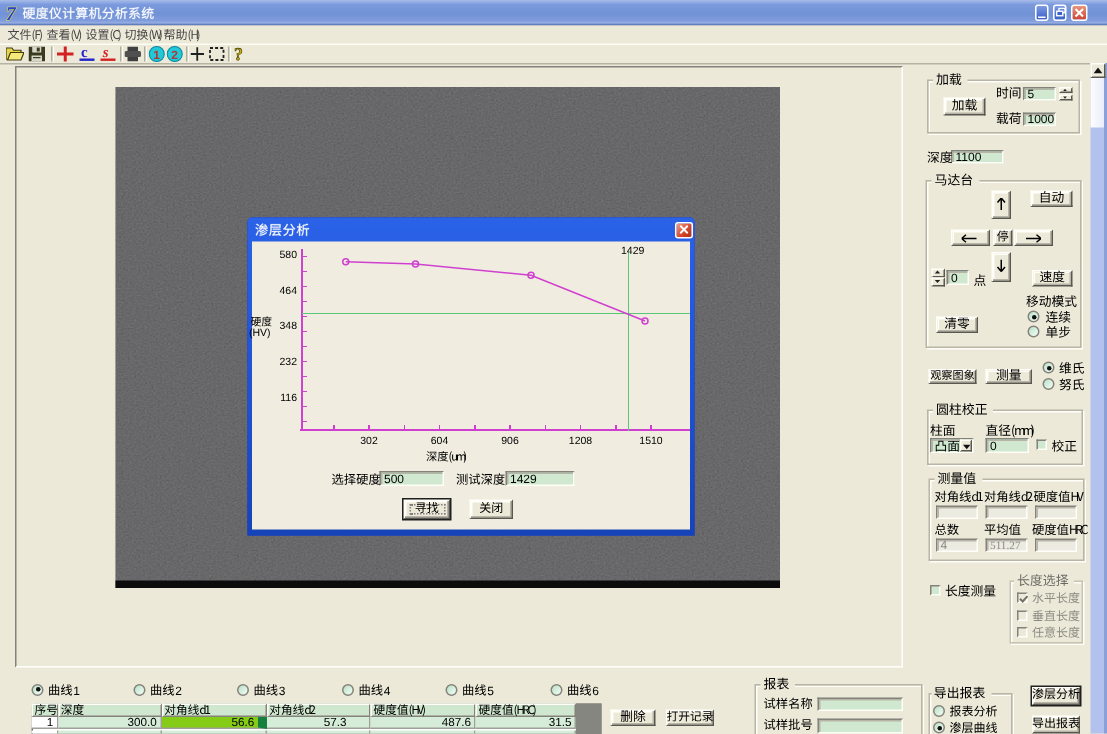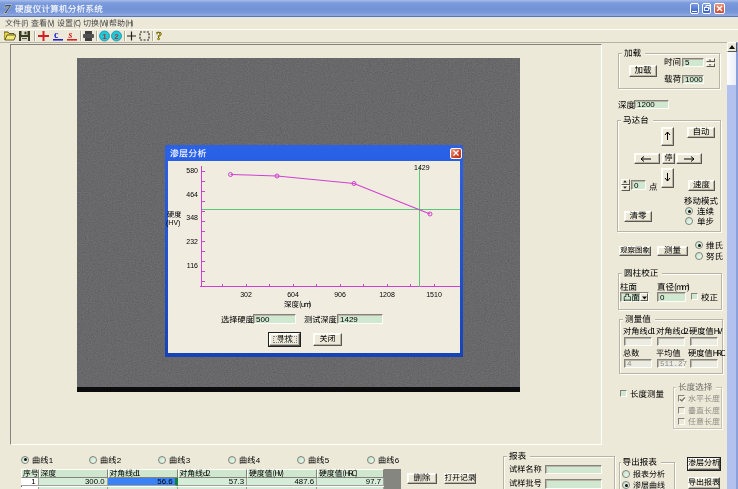--- a/index.html
+++ b/index.html
@@ -94,21 +94,21 @@
     <path d="M4 0.5 L7 4 L1 4 Z" fill="#202020"></path>
   </svg>
 <div style="position:absolute;left:706px;top:62.5px;width:9px;height:4.5px;background:#ece9d8;border:1px solid;border-color:#fffef8 #585850 #585850 #fffef8;"></div>
 <svg style="position:absolute;left:707px;top:63.7px" width="6" height="2" viewBox="0 0 8 5">
     <path d="M1 1 L7 1 L4 4.5 Z" fill="#202020"></path>
   </svg>
 <div style="position:absolute;left:682px;top:74.5px;width:22px;height:9px;background:#cfe8cf;border:1px solid;border-color:#84827a #fffef8 #fffef8 #84827a;box-shadow:inset 1px 1px 0 #b8b5a8;">
     <span style="position:absolute;left:2px;top:0px;font-family:'Liberation Sans';font-size:8px;line-height:8px;color:#000">1000</span>
   </div>
 <div style="position:absolute;left:634px;top:100px;width:35px;height:9px;background:#cfe8cf;border:1px solid;border-color:#84827a #fffef8 #fffef8 #84827a;box-shadow:inset 1px 1px 0 #b8b5a8;">
-    <span style="position:absolute;left:2px;top:0px;font-family:'Liberation Sans';font-size:8px;line-height:8px;color:#000">1200</span>
+    <span style="position:absolute;left:2px;top:0px;font-family:'Liberation Sans';font-size:8px;line-height:8px;color:#000">1100</span>
   </div>
 <div style="position:absolute;left:617px;top:120px;width:104px;height:112px;border:1px solid #b8b5a6;box-shadow:inset 1px 1px 0 #fffef8, 1px 1px 0 #fffef8;"></div>
 <div style="position:absolute;left:621px;top:115px;width:31.8px;height:9px;background:#ece9d8"></div>
 <div style="position:absolute;left:661px;top:127px;width:13px;height:19px;background:#ece9d8;border:1px solid;border-color:#fffef8 #585850 #585850 #fffef8;box-shadow:inset -1px -1px 0 #b8b5a8,inset 1px 1px 0 #fffef8;"></div>
 <svg style="position:absolute;left:664px;top:132px" width="7" height="9" viewBox="0 0 7 9">
     <path d="M3.5 0 L3.5 8 M3.5 0 L1 3 M3.5 0 L6 3" stroke="#000" stroke-width="1"></path>
   </svg>
 <div style="position:absolute;left:687px;top:127px;width:28px;height:11px;background:#ece9d8;border:1px solid;border-color:#fffef8 #585850 #585850 #fffef8;box-shadow:inset -1px -1px 0 #b8b5a8,inset 1px 1px 0 #fffef8;"></div>
 <div style="position:absolute;left:634px;top:153px;width:26px;height:11px;background:#ece9d8;border:1px solid;border-color:#fffef8 #585850 #585850 #fffef8;box-shadow:inset -1px -1px 0 #b8b5a8,inset 1px 1px 0 #fffef8;"></div>
 <svg style="position:absolute;left:641px;top:156px" width="11" height="6" viewBox="0 0 11 6">
@@ -165,21 +165,21 @@
 <div style="position:absolute;left:657px;top:337px;width:28px;height:9px;background:#ecebe2;border:1px solid;border-color:#84827a #fffef8 #fffef8 #84827a;box-shadow:inset 1px 1px 0 #b8b5a8;">
     <span style="position:absolute;left:2px;top:0px;font-family:'Liberation Sans';font-size:8px;line-height:8px;color:#8a8a84"></span>
   </div>
 <div style="position:absolute;left:690px;top:337px;width:28px;height:9px;background:#ecebe2;border:1px solid;border-color:#84827a #fffef8 #fffef8 #84827a;box-shadow:inset 1px 1px 0 #b8b5a8;">
     <span style="position:absolute;left:2px;top:0px;font-family:'Liberation Sans';font-size:8px;line-height:8px;color:#8a8a84"></span>
   </div>
 <div style="position:absolute;left:624px;top:359px;width:28px;height:9px;background:#ecebe2;border:1px solid;border-color:#84827a #fffef8 #fffef8 #84827a;box-shadow:inset 1px 1px 0 #b8b5a8;">
     <span style="position:absolute;left:2px;top:0px;font-family:'Liberation Sans';font-size:8px;line-height:8px;color:#8a8a84">4</span>
   </div>
 <div style="position:absolute;left:657px;top:359px;width:28px;height:9px;background:#ecebe2;border:1px solid;border-color:#84827a #fffef8 #fffef8 #84827a;box-shadow:inset 1px 1px 0 #b8b5a8;">
-    <span style="position:absolute;left:2px;top:0px;font-family:Liberation Mono, monospace;font-size:7.5px;line-height:8px;color:#8a8a84">511.27</span>
+    <span style="position:absolute;left:2px;top:0px;font-family:Liberation Serif, serif;font-size:7.5px;line-height:8px;color:#8a8a84">511.27</span>
   </div>
 <div style="position:absolute;left:690px;top:359px;width:28px;height:9px;background:#ecebe2;border:1px solid;border-color:#84827a #fffef8 #fffef8 #84827a;box-shadow:inset 1px 1px 0 #b8b5a8;">
     <span style="position:absolute;left:2px;top:0px;font-family:'Liberation Sans';font-size:8px;line-height:8px;color:#8a8a84"></span>
   </div>
 <div style="position:absolute;left:620px;top:390px;width:7px;height:7px;background:#cfe8cf;border:1px solid;border-color:#84827a #fffef8 #fffef8 #84827a;"></div>
 <div style="position:absolute;left:673px;top:387px;width:49px;height:42px;border:1px solid #c6c3b4;box-shadow:inset 1px 1px 0 #fffef8, 1px 1px 0 #fffef8;"></div>
 <div style="position:absolute;left:676px;top:382px;width:40.4px;height:9px;background:#ece9d8"></div>
 <div style="position:absolute;left:678px;top:395px;width:7px;height:7px;background:#ece9d8;border:1px solid;border-color:#84827a #fffef8 #fffef8 #84827a;"></div>
 <svg style="position:absolute;left:678.5px;top:395.5px" width="7" height="7" viewBox="0 0 7 7">
     <path d="M1 3.2 L2.8 5 L6 1.4" stroke="#707068" stroke-width="1.3" fill="none"></path>
@@ -206,31 +206,31 @@
 <div style="position:absolute;left:177.5px;top:468.5px;width:69.5px;height:9px;background:#cfe7ce;border:1px solid;border-color:#fffef8 #84827a #84827a #fffef8"></div>
 <div style="position:absolute;left:247px;top:468.5px;width:70px;height:9px;background:#cfe7ce;border:1px solid;border-color:#fffef8 #84827a #84827a #fffef8"></div>
 <div style="position:absolute;left:317px;top:468.5px;width:67px;height:9px;background:#cfe7ce;border:1px solid;border-color:#fffef8 #84827a #84827a #fffef8"></div>
 <div style="position:absolute;left:384px;top:468.5px;width:17px;height:21px;background:#868680"></div>
 <div style="position:absolute;left:21px;top:477.5px;width:17.5px;height:8.5px;background:#fff;border-right:1px solid #a0a098;border-bottom:1px solid #a0a098;">
     <span style="position:absolute;right:2px;top:0;font-family:'Liberation Sans';font-size:7.8px;line-height:8.5px;color:#000">1</span>
   </div>
 <div style="position:absolute;left:38.5px;top:477.5px;width:69px;height:8.5px;background:#d5ecd8;border-right:1px solid #a0a098;border-bottom:1px solid #a0a098;">
     <span style="position:absolute;right:2px;top:0;font-family:'Liberation Sans';font-size:7.8px;line-height:8.5px;color:#000">300.0</span>
   </div>
-<div style="position:absolute;left:107.5px;top:477.5px;width:70px;height:8.5px;background:#3b82f6;border-right:3px solid #15803d;border-bottom:1px solid #a0a098;">
+<div style="position:absolute;left:107.5px;top:477.5px;width:70px;height:8.5px;background:#84cc16;border-right:6px solid #15803d;border-bottom:1px solid #a0a098;">
     <span style="position:absolute;right:2px;top:0;font-family:'Liberation Sans';font-size:7.8px;line-height:8.5px;color:#000">56.6</span>
   </div>
 <div style="position:absolute;left:177.5px;top:477.5px;width:69.5px;height:8.5px;background:#d5ecd8;border-right:1px solid #a0a098;border-bottom:1px solid #a0a098;">
-    <span style="position:absolute;right:2px;top:0;font-family:'Liberation Sans';font-size:7.8px;line-height:8.5px;color:#000">57.3</span>
+    <span style="position:absolute;right:15px;top:0;font-family:'Liberation Sans';font-size:7.8px;line-height:8.5px;color:#000">57.3</span>
   </div>
 <div style="position:absolute;left:247px;top:477.5px;width:70px;height:8.5px;background:#d5ecd8;border-right:1px solid #a0a098;border-bottom:1px solid #a0a098;">
     <span style="position:absolute;right:2px;top:0;font-family:'Liberation Sans';font-size:7.8px;line-height:8.5px;color:#000">487.6</span>
   </div>
 <div style="position:absolute;left:317px;top:477.5px;width:67px;height:8.5px;background:#d5ecd8;border-right:1px solid #a0a098;border-bottom:1px solid #a0a098;">
-    <span style="position:absolute;right:2px;top:0;font-family:'Liberation Sans';font-size:7.8px;line-height:8.5px;color:#000">97.7</span>
+    <span style="position:absolute;right:2px;top:0;font-family:'Liberation Sans';font-size:7.8px;line-height:8.5px;color:#000">31.5</span>
   </div>
 <div style="position:absolute;left:21px;top:486.5px;width:17.5px;height:2.5px;background:#fff;border-right:1px solid #a0a098;"></div>
 <div style="position:absolute;left:38.5px;top:486.5px;width:69px;height:2.5px;background:#d5ecd8;border-right:1px solid #a0a098;"></div>
 <div style="position:absolute;left:107.5px;top:486.5px;width:70px;height:2.5px;background:#d5ecd8;border-right:1px solid #a0a098;"></div>
 <div style="position:absolute;left:177.5px;top:486.5px;width:69.5px;height:2.5px;background:#d5ecd8;border-right:1px solid #a0a098;"></div>
 <div style="position:absolute;left:247px;top:486.5px;width:70px;height:2.5px;background:#d5ecd8;border-right:1px solid #a0a098;"></div>
 <div style="position:absolute;left:317px;top:486.5px;width:67px;height:2.5px;background:#d5ecd8;border-right:1px solid #a0a098;"></div>
 <div style="position:absolute;left:407px;top:473px;width:30px;height:11px;background:#ece9d8;border:1px solid;border-color:#fffef8 #585850 #585850 #fffef8;box-shadow:inset -1px -1px 0 #b8b5a8,inset 1px 1px 0 #fffef8;"></div>
 <div style="position:absolute;left:444px;top:473px;width:32px;height:11px;background:#ece9d8;border:1px solid;border-color:#fffef8 #585850 #585850 #fffef8;box-shadow:inset -1px -1px 0 #b8b5a8,inset 1px 1px 0 #fffef8;"></div>
 <div style="position:absolute;left:503px;top:456px;width:112px;height:40px;border:1px solid #b8b5a6;box-shadow:inset 1px 1px 0 #fffef8, 1px 1px 0 #fffef8;"></div>

